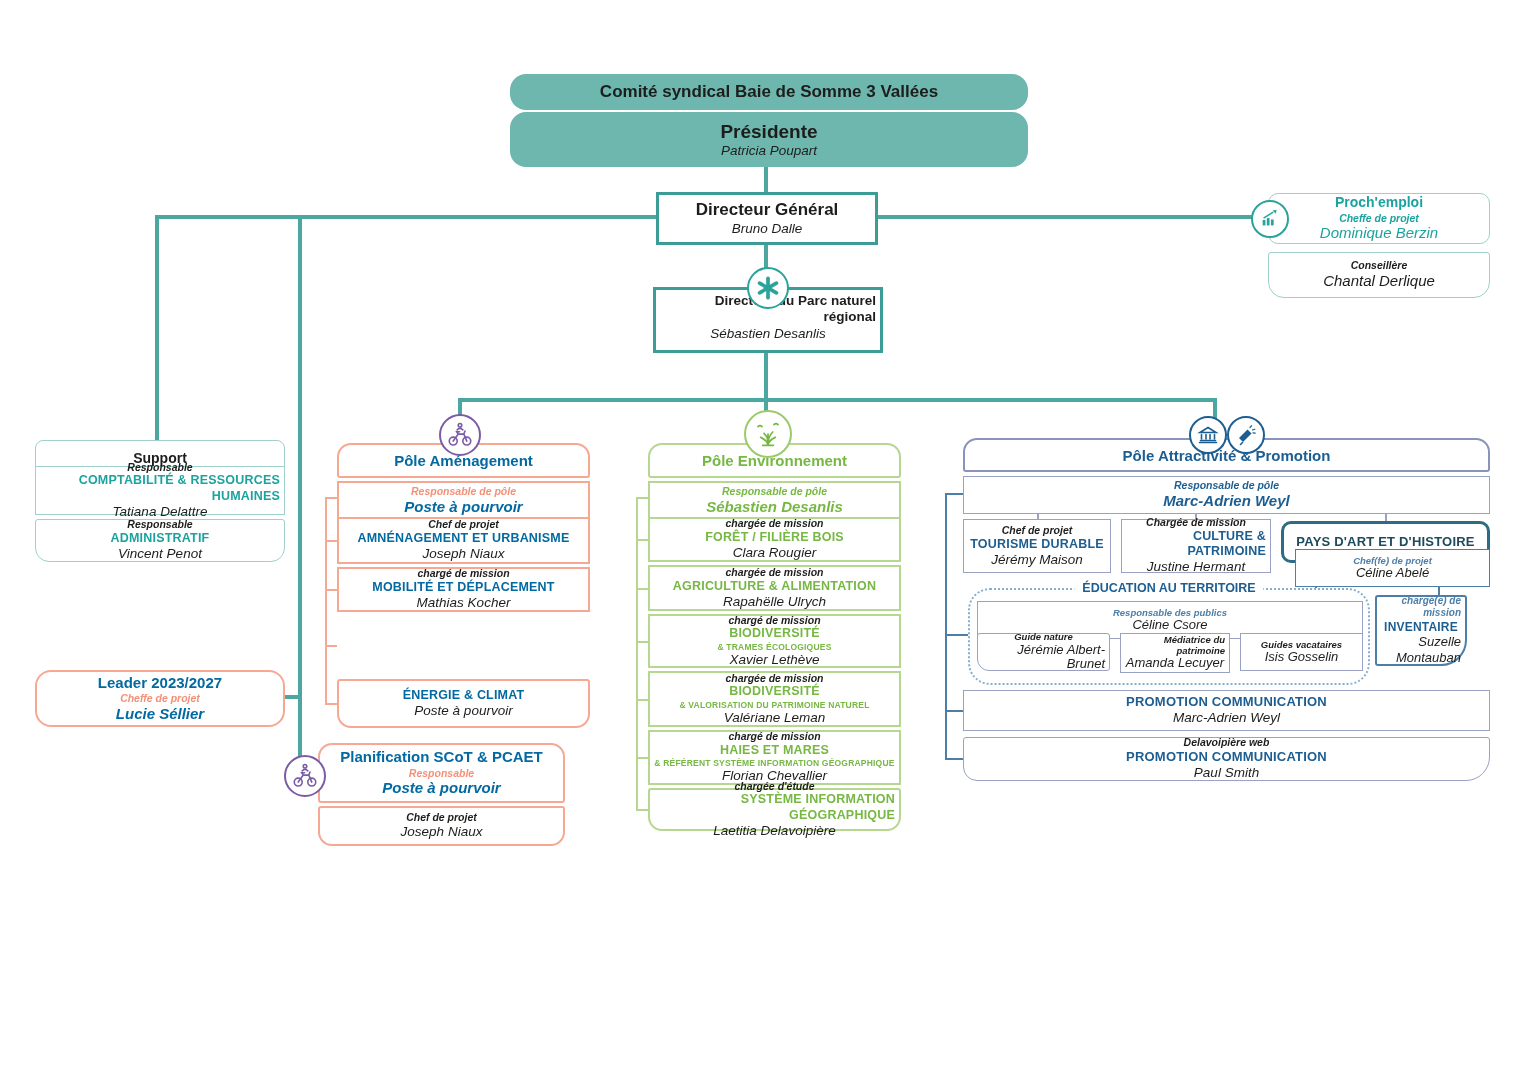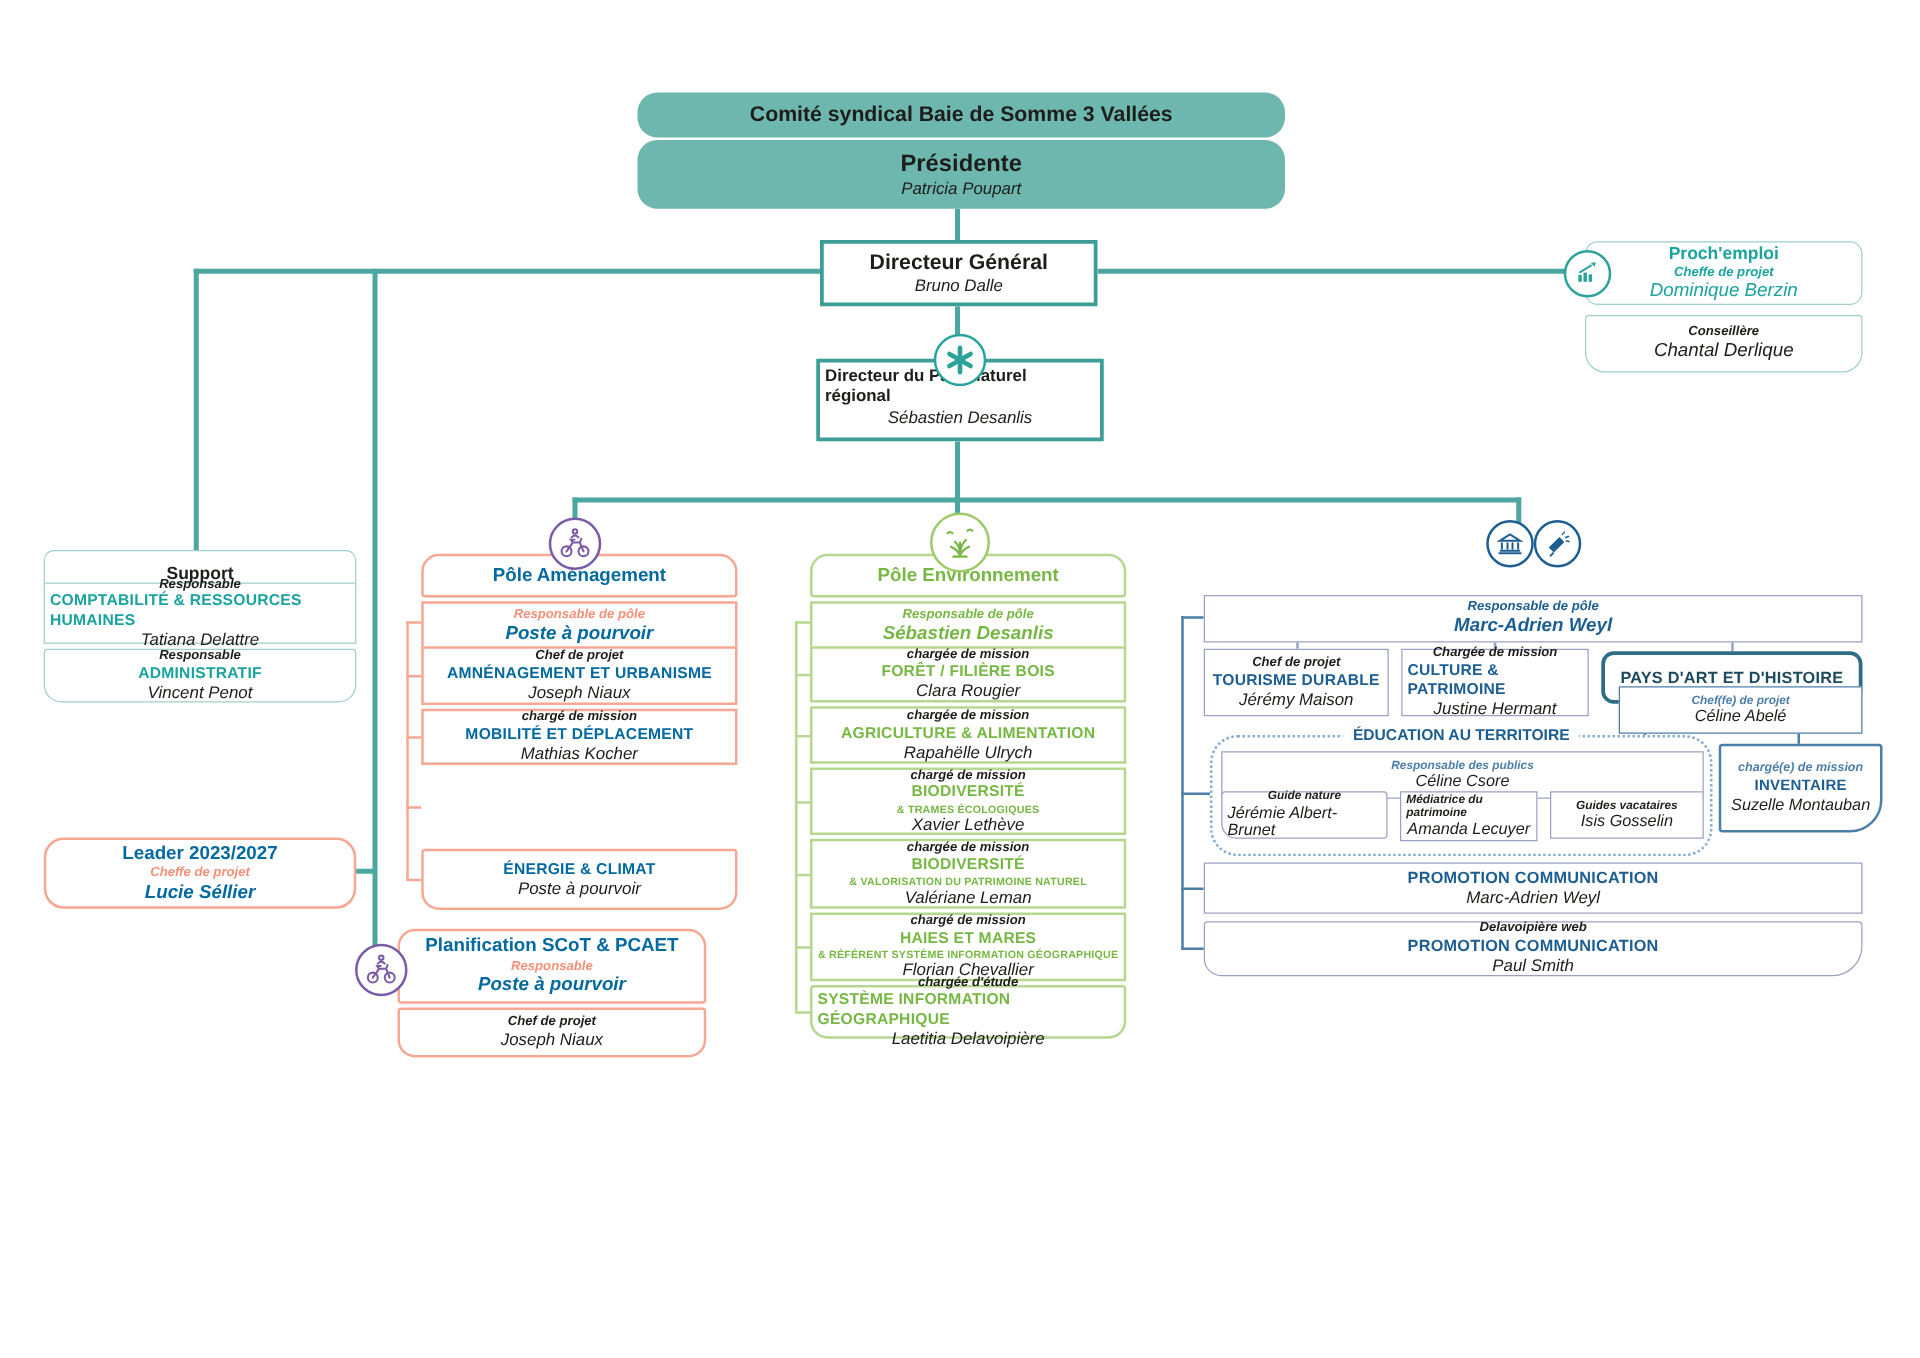--- a/index.html
+++ b/index.html
@@ -1,20 +1,20 @@
 <!DOCTYPE html>
 <html><head>
 <meta charset="utf-8">
 <style>
   html,body{margin:0;padding:0;background:#ffffff;}
   .canvas{position:relative;width:1536px;height:1086px;background:#fff;overflow:hidden;
           font-family:"Liberation Sans", sans-serif;color:#1d1d1b;}
   .box{position:absolute;background:#fff;border:1.5px solid #ccc;box-sizing:border-box;
        display:flex;flex-direction:column;align-items:center;justify-content:center;
-       text-align:left;line-height:1.22;padding:18px 4px;z-index:2;}
+       text-align:right;line-height:1.22;padding:18px 4px;z-index:2;}
   .fill-teal{background:#6db7af;border:none;border-radius:16px;}
   .teal-strong{border-color:#3b9d95;border-width:3px;}
   .teal-light{border-color:#9fd0ca;}
   .orange{border-color:#f6a893;border-width:2px;}
   .green{border-color:#b6d78f;border-width:2px;}
   .slate{border-color:#99a2c2;}
   .slate2{border-color:#8a93bb;border-width:2px;}
   .bluemid{border-color:#4d7ea8;}
   .pays{border-color:#2e6b85;border-width:3px;border-radius:10px;}
   .rt{border-radius:14px 14px 3px 3px;}
@@ -251,20 +251,23 @@
   <div class="line bl" style="left:945px;top:493px;width:18px;height:1.5px"></div>
   <div class="line bl" style="left:945px;top:634px;width:23px;height:1.5px"></div>
   <div class="line bl" style="left:945px;top:710px;width:18px;height:1.5px"></div>
   <div class="line bl" style="left:945px;top:758px;width:18px;height:1.5px"></div>
   <div class="line sl" style="left:1037px;top:511px;width:1.5px;height:8px"></div>
   <div class="line sl" style="left:1195px;top:511px;width:1.5px;height:8px"></div>
   <div class="line sl" style="left:1385px;top:511px;width:1.5px;height:10px"></div>
   <div class="line bl" style="left:1315px;top:575px;width:1.5px;height:13px"></div>
   <div class="line bl" style="left:1438px;top:575px;width:1.5px;height:20px"></div>
 
+  <div class="box slate2 rt" style="left:963px;top:438px;width:527px;height:34px;justify-content:flex-end;padding-bottom:5px">
+    <div class="f-pole t-blue">Pôle Attractivité &amp; Promotion</div>
+  </div>
   <div class="box slate" style="left:963px;top:476px;width:527px;height:35px">
     <div class="f-role t-blue">Responsable de pôle</div>
     <div class="f-name-b t-blue">Marc-Adrien Weyl</div>
   </div>
   <div class="box slate" style="left:963px;top:519px;width:148px;height:54px">
     <div class="f-role">Chef de projet</div>
     <div class="f-unit t-blue">TOURISME DURABLE</div>
     <div class="f-name">Jérémy Maison</div>
   </div>
   <div class="box slate" style="left:1121px;top:519px;width:150px;height:54px">
@@ -293,21 +296,21 @@
   </div>
   <div class="box slate" style="left:1120px;top:633px;width:110px;height:40px;line-height:1.1">
     <div class="f-role" style="font-size:9.5px">Médiatrice du patrimoine</div>
     <div class="f-small-name">Amanda Lecuyer</div>
   </div>
   <div class="box slate" style="left:1240px;top:633px;width:123px;height:28px;line-height:1.1">
     <div class="f-role" style="font-size:9.5px">Guides vacataires</div>
     <div class="f-small-name">Isis Gosselin</div>
   </div>
 
-  <div class="box bluemid" style="left:1375px;top:595px;width:131px;height:71px;border-width:2px;border-radius:3px 3px 26px 3px">
+  <div class="box bluemid" style="left:1375px;top:595px;width:92px;height:71px;border-width:2px;border-radius:3px 3px 26px 3px">
     <div class="f-role t-bluemid" style="font-size:10px">chargé(e) de mission</div>
     <div class="f-unit t-blue" style="font-size:12px">INVENTAIRE</div>
     <div class="f-small-name">Suzelle Montauban</div>
   </div>
 
   <div class="box slate" style="left:963px;top:690px;width:527px;height:41px">
     <div class="f-unit t-blue" style="font-size:13px">PROMOTION COMMUNICATION</div>
     <div class="f-name">Marc-Adrien Weyl</div>
   </div>
   <div class="box slate" style="left:963px;top:737px;width:527px;height:44px;border-radius:3px 3px 24px 14px">

